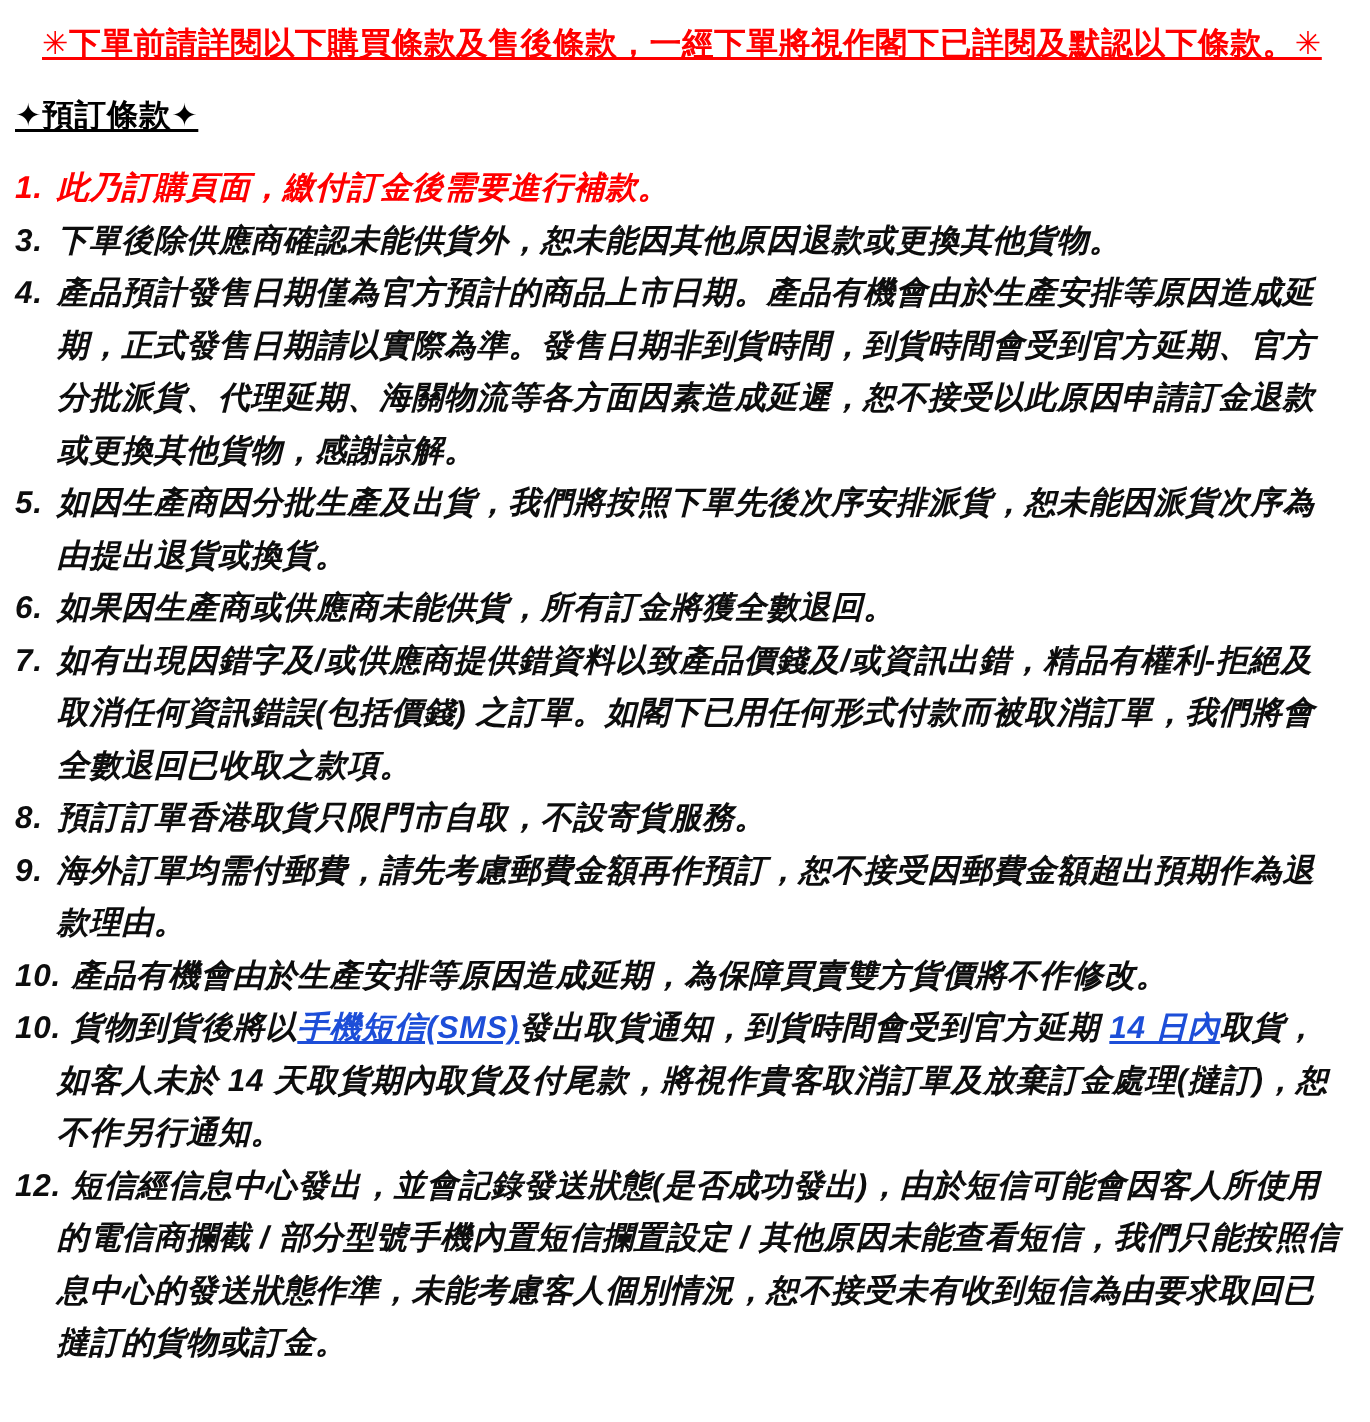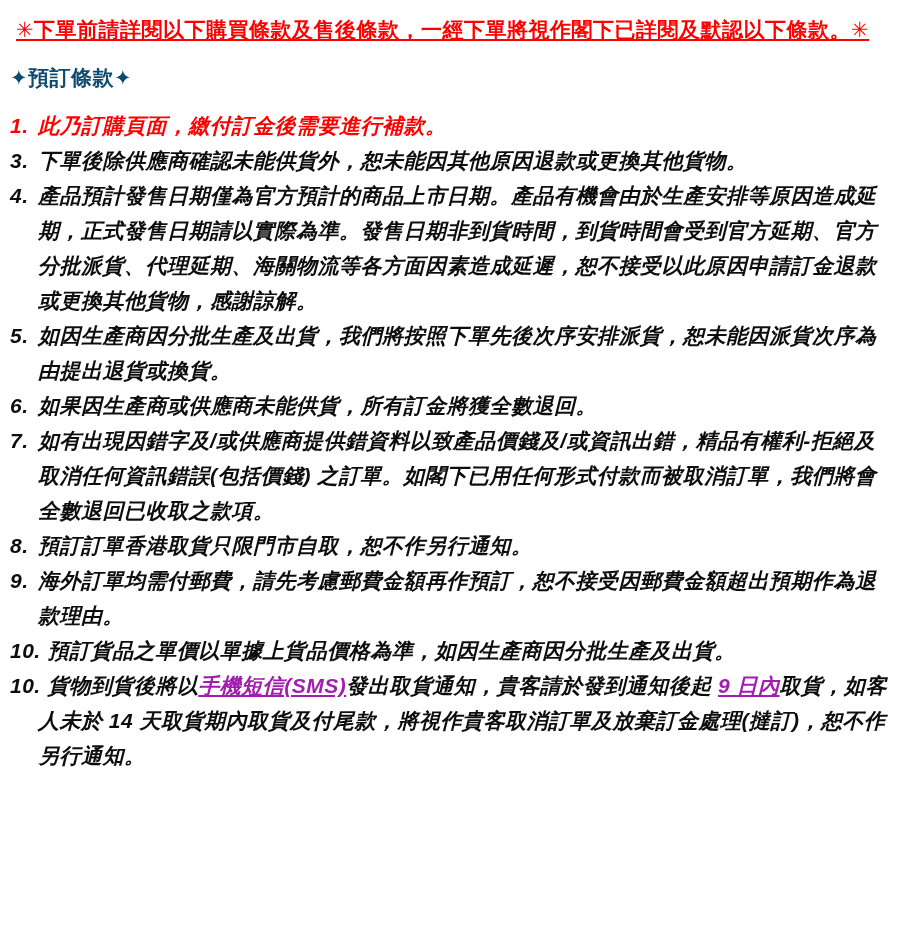--- a/index.html
+++ b/index.html
@@ -20,24 +20,25 @@
     font-family: "Liberation Sans", "DejaVu Sans", sans-serif;
     font-weight: 700;
     font-size: 21px;
     line-height: 35px;
     color: #0d0d0d;
     letter-spacing: 0.5px;
   }
   .title {
     color: #ff0000;
     text-decoration: underline;
-    margin: 0 0 13px 6px;
+    margin: 0 0 13px 18px;
   }
   .heading {
-    color: #0c4a6e;
+    color: #000000;
+    text-decoration: underline;
     margin: 12px 0 13px 0;
     width: fit-content;
   }
   .terms {
     margin: 0;
     padding: 0;
     font-style: italic;
   }
   .term {
     padding-left: 28px;
@@ -45,35 +46,36 @@
   .term .num {
     display: inline-block;
     min-width: 21px;
     margin-left: -28px;
     margin-right: 7px;
   }
   .term.red, .term.red .num {
     color: #ff0000;
   }
   .red-underline {
-    color: #a21caf;
+    color: #1d4ed8;
     text-decoration: underline;
   }
 </style>
 </head>
 <body>
 
 <div class="doc">
   <div class="title">✳下單前請詳閱以下購買條款及售後條款，一經下單將視作閣下已詳閱及默認以下條款。✳</div>
   <div class="heading">✦預訂條款✦</div>
   <div class="terms" id="terms-list">
       <div class="term red"><span class="num">1.</span><span class="txt"><span>此乃訂購頁面，繳付訂金後需要進行補款。</span></span></div>
       <div class="term"><span class="num">3.</span><span class="txt"><span>下單後除供應商確認未能供貨外，恕未能因其他原因退款或更換其他貨物。</span></span></div>
       <div class="term"><span class="num">4.</span><span class="txt"><span>產品預計發售日期僅為官方預計的商品上市日期。產品有機會由於生產安排等原因造成延期，正式發售日期請以實際為準。發售日期非到貨時間，到貨時間會受到官方延期、官方分批派貨、代理延期、海關物流等各方面因素造成延遲，恕不接受以此原因申請訂金退款或更換其他貨物，感謝諒解。</span></span></div>
       <div class="term"><span class="num">5.</span><span class="txt"><span>如因生產商因分批生產及出貨，我們將按照下單先後次序安排派貨，恕未能因派貨次序為由提出退貨或換貨。</span></span></div>
       <div class="term"><span class="num">6.</span><span class="txt"><span>如果因生產商或供應商未能供貨，所有訂金將獲全數退回。</span></span></div>
       <div class="term"><span class="num">7.</span><span class="txt"><span>如有出現因錯字及/或供應商提供錯資料以致產品價錢及/或資訊出錯，精品有權利-拒絕及取消任何資訊錯誤(包括價錢) 之訂單。如閣下已用任何形式付款而被取消訂單，我們將會全數退回已收取之款項。</span></span></div>
-      <div class="term"><span class="num">8.</span><span class="txt"><span>預訂訂單香港取貨只限門市自取，恕不作另行通知。</span></span></div>
+      <div class="term"><span class="num">8.</span><span class="txt"><span>預訂訂單香港取貨只限門市自取，不設寄貨服務。</span></span></div>
       <div class="term"><span class="num">9.</span><span class="txt"><span>海外訂單均需付郵費，請先考慮郵費金額再作預訂，恕不接受因郵費金額超出預期作為退款理由。</span></span></div>
-      <div class="term"><span class="num">10.</span><span class="txt"><span>預訂貨品之單價以單據上貨品價格為準，如因生產商因分批生產及出貨。</span></span></div>
-      <div class="term"><span class="num">10.</span><span class="txt"><span>貨物到貨後將以</span><span class="red-underline">手機短信(SMS)</span><span>發出取貨通知，貴客請於發到通知後起 </span><span class="red-underline">9 日內</span><span>取貨，如客人未於 14 天取貨期內取貨及付尾款，將視作貴客取消訂單及放棄訂金處理(撻訂)，恕不作另行通知。</span></span></div>
+      <div class="term"><span class="num">10.</span><span class="txt"><span>產品有機會由於生產安排等原因造成延期，為保障買賣雙方貨價將不作修改。</span></span></div>
+      <div class="term"><span class="num">10.</span><span class="txt"><span>貨物到貨後將以</span><span class="red-underline">手機短信(SMS)</span><span>發出取貨通知，到貨時間會受到官方延期 </span><span class="red-underline">14 日內</span><span>取貨，如客人未於 14 天取貨期內取貨及付尾款，將視作貴客取消訂單及放棄訂金處理(撻訂)，恕不作另行通知。</span></span></div>
+      <div class="term"><span class="num">12.</span><span class="txt"><span>短信經信息中心發出，並會記錄發送狀態(是否成功發出)，由於短信可能會因客人所使用的電信商攔截 / 部分型號手機內置短信攔置設定 / 其他原因未能查看短信，我們只能按照信息中心的發送狀態作準，未能考慮客人個別情況，恕不接受未有收到短信為由要求取回已撻訂的貨物或訂金。</span></span></div>
     </div>
 </div>
 
 </body></html>

